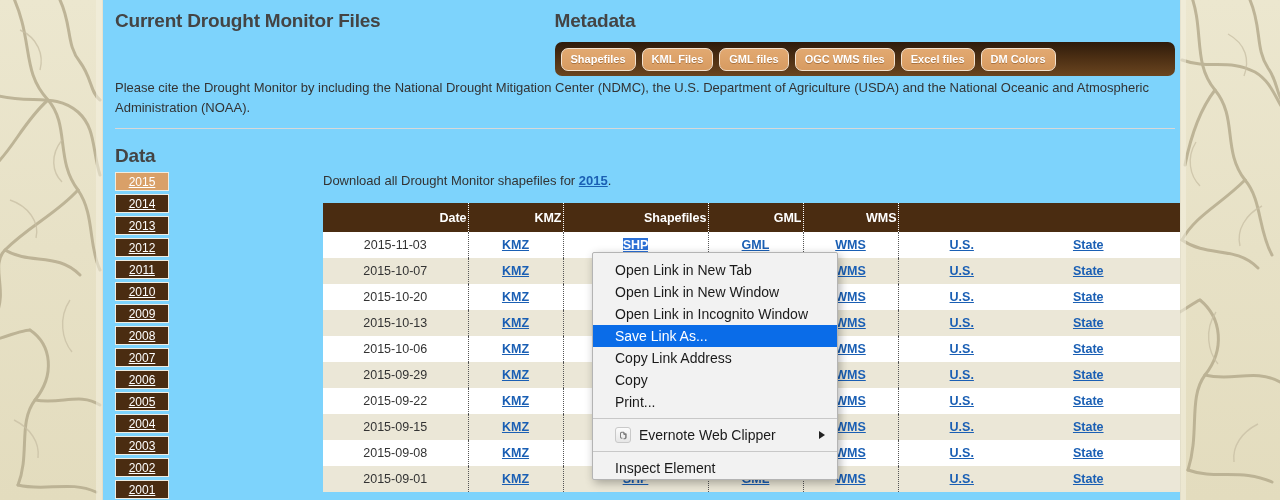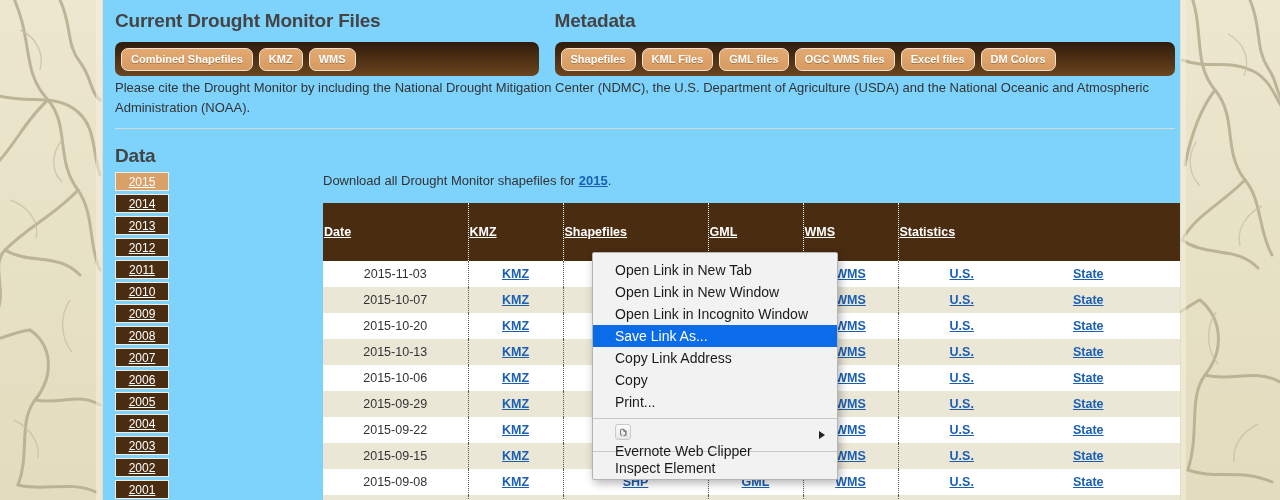--- a/index.html
+++ b/index.html
@@ -151,24 +151,23 @@
   table.dm {
     border-collapse: collapse;
     width: 955px;
     table-layout: fixed;
   }
   table.dm thead th {
     background: #4a2c11;
     color: #ffffff;
     font-size: 12.5px;
     font-weight: bold;
-    height: 58px;
+    height: 29px;
     border-right: 1px dotted #ffffff;
-    text-align: left;
-    text-decoration: underline;
+    text-align: right;
   }
   table.dm thead th:last-child { border-right: none; }
 
   table.dm tbody td {
     height: 26px;
     font-size: 12.5px;
     text-align: center;
     border-right: 1px dotted #555555;
     color: #333333;
     vertical-align: middle;
@@ -219,21 +218,21 @@
   }
   .cm-item.highlight {
     background: #0a6ce8;
     color: #ffffff;
   }
   .cm-sep {
     height: 1px;
     background: #c8c8c8;
     margin: 5px 0 5px 0;
   }
-  .cm-item.with-icon { padding-left: 22px; display: flex; align-items: flex-start; flex-direction: column; }
+  .cm-item.with-icon { padding-left: 22px; display: flex; align-items: center; }
   .cm-icon {
     width: 16px; height: 16px;
     border: 1px solid #c9c9c9;
     border-radius: 3px;
     background: linear-gradient(to bottom,#fbfbfb,#e6e6e6);
     margin-right: 8px;
     display: inline-flex;
     align-items: center;
     justify-content: center;
     font-size: 10px;
@@ -304,25 +303,20 @@
     <rect x="1178" y="0" width="8" height="500" fill="#f4f0e0" opacity="0.55"></rect>
   </svg>
 </div>
 
 <div id="content">
 
   <div id="top-panels">
 
     <div class="panel-col-left">
       <div class="h2 panel-title">Current Drought Monitor Files</div>
-      <div class="btnbar">
-        <span class="pill">Combined Shapefiles</span>
-        <span class="pill">KMZ</span>
-        <span class="pill">WMS</span>
-      </div>
     </div>
 
     <div class="panel-col-right">
       <div class="h2 panel-title">Metadata</div>
       <div class="btnbar">
         <span class="pill">Shapefiles</span>
         <span class="pill">KML Files</span>
         <span class="pill">GML files</span>
         <span class="pill">OGC WMS files</span>
         <span class="pill">Excel files</span>

